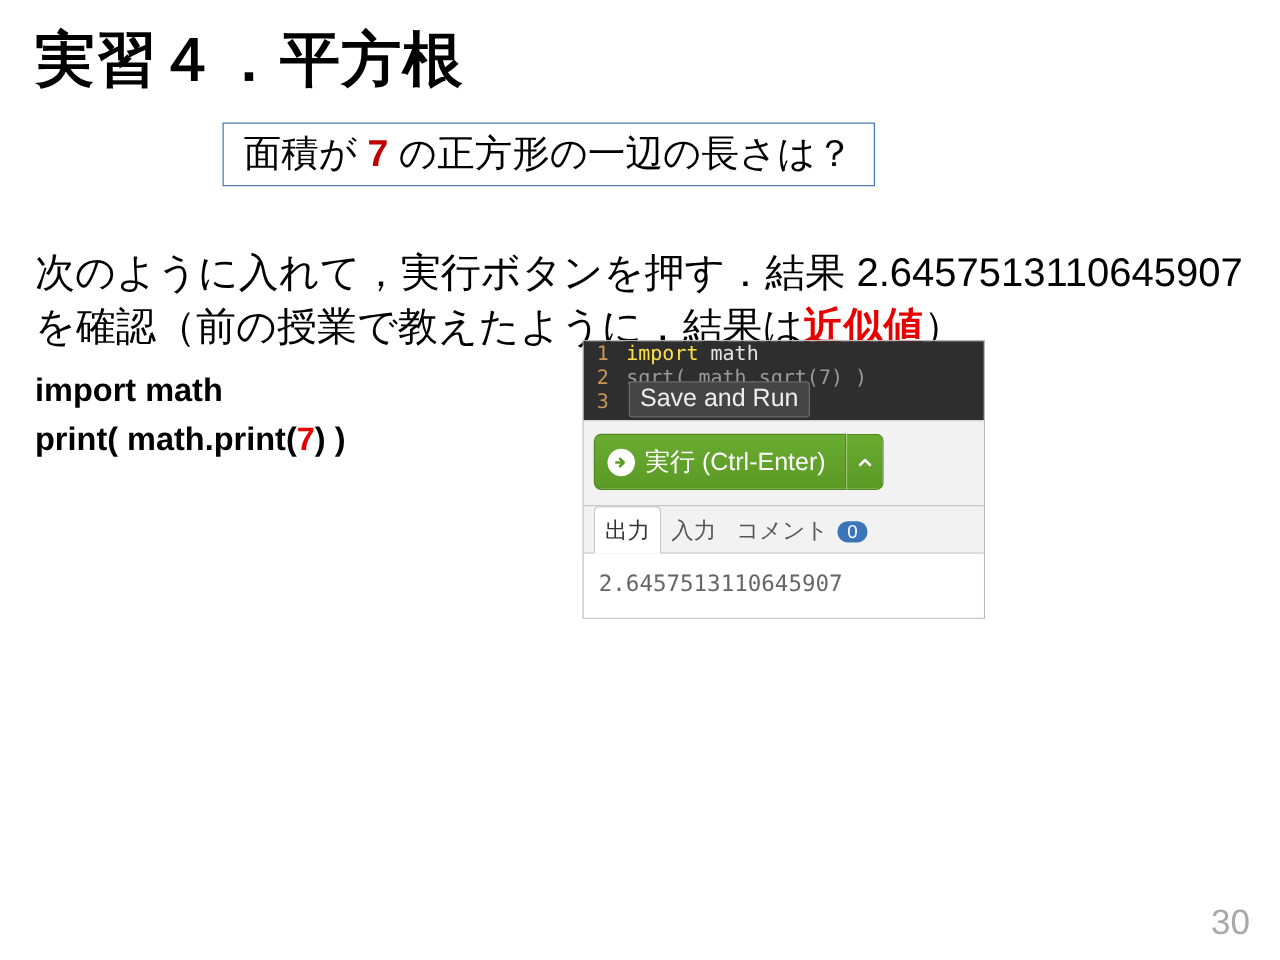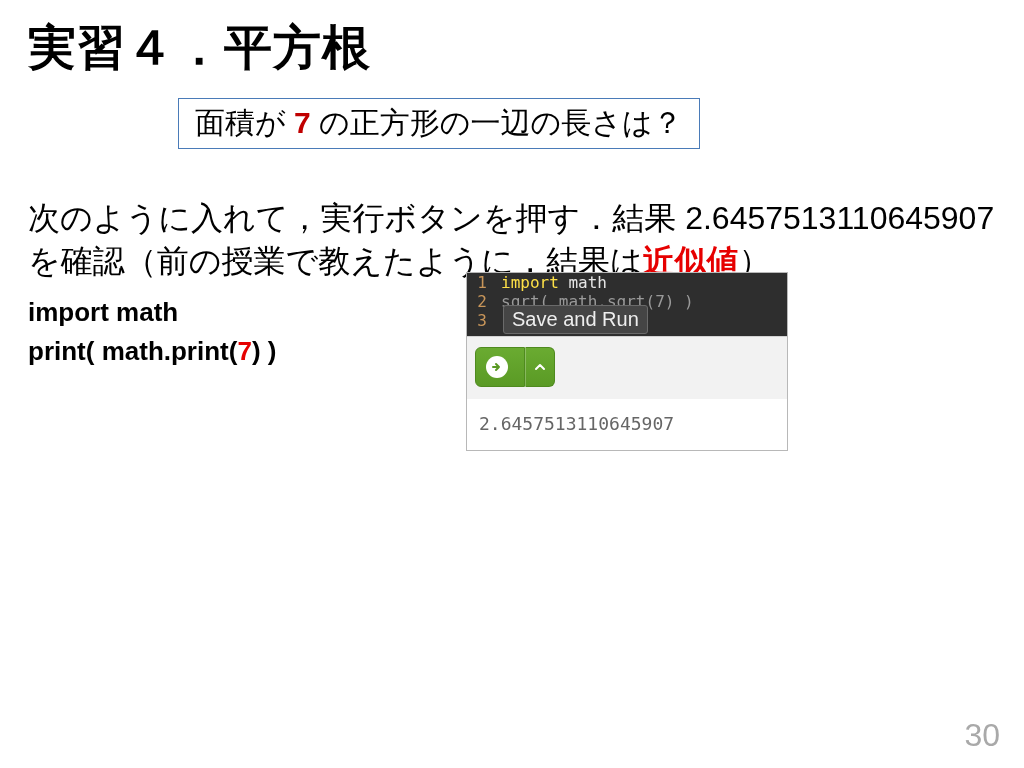--- a/index.html
+++ b/index.html
@@ -152,21 +152,21 @@
     padding: 14px 12px 16px 12px;
     font-family: Consolas, Menlo, monospace;
     font-size: 18px;
     color: #666;
   }
   .page-num {
     position: absolute;
     bottom: 14px;
     right: 24px;
     color: #a9a9a9;
-    font-size: 32px;
+    font-size: 28px;
   }
 </style>
 </head>
 <body>
 
 <div class="slide">
   <h1 class="title">実習４．平方根</h1>
 
   <div class="question-box">
     <span>面積が </span><span class="seven">7</span><span> の正方形の一辺の長さは？</span>
@@ -202,27 +202,36 @@
         <div class="tooltip">Save and Run</div>
       </div>
 
       <div class="run-area">
         <div class="run-btn">
           <span class="circ">
             <svg width="12" height="12" viewBox="0 0 12 12">
                 <path d="M2 6h6M5 3l3 3-3 3" stroke="#5a9a25" stroke-width="2" fill="none" stroke-linecap="round" stroke-linejoin="round"></path>
               </svg>
           </span>
+          <span>実行 (Ctrl-Enter)</span>
         </div>
         <div class="drop-btn">
           <svg width="12" height="12" viewBox="0 0 12 12">
               <path d="M2 8l4-4 4 4" stroke="#fff" stroke-width="2" fill="none" stroke-linecap="round" stroke-linejoin="round"></path>
             </svg>
         </div>
       </div>
 
+      <div class="tabs">
+        <div class="tab active">出力</div>
+        <div class="tab">入力</div>
+        <div class="tab">
+          <span>コメント</span>
+          <span class="badge">0</span>
+        </div>
+      </div>
 
       <div class="output">2.6457513110645907</div>
     </div>
   </div>
 </div>
 
 <div class="page-num">30</div>
 
 </body></html>

